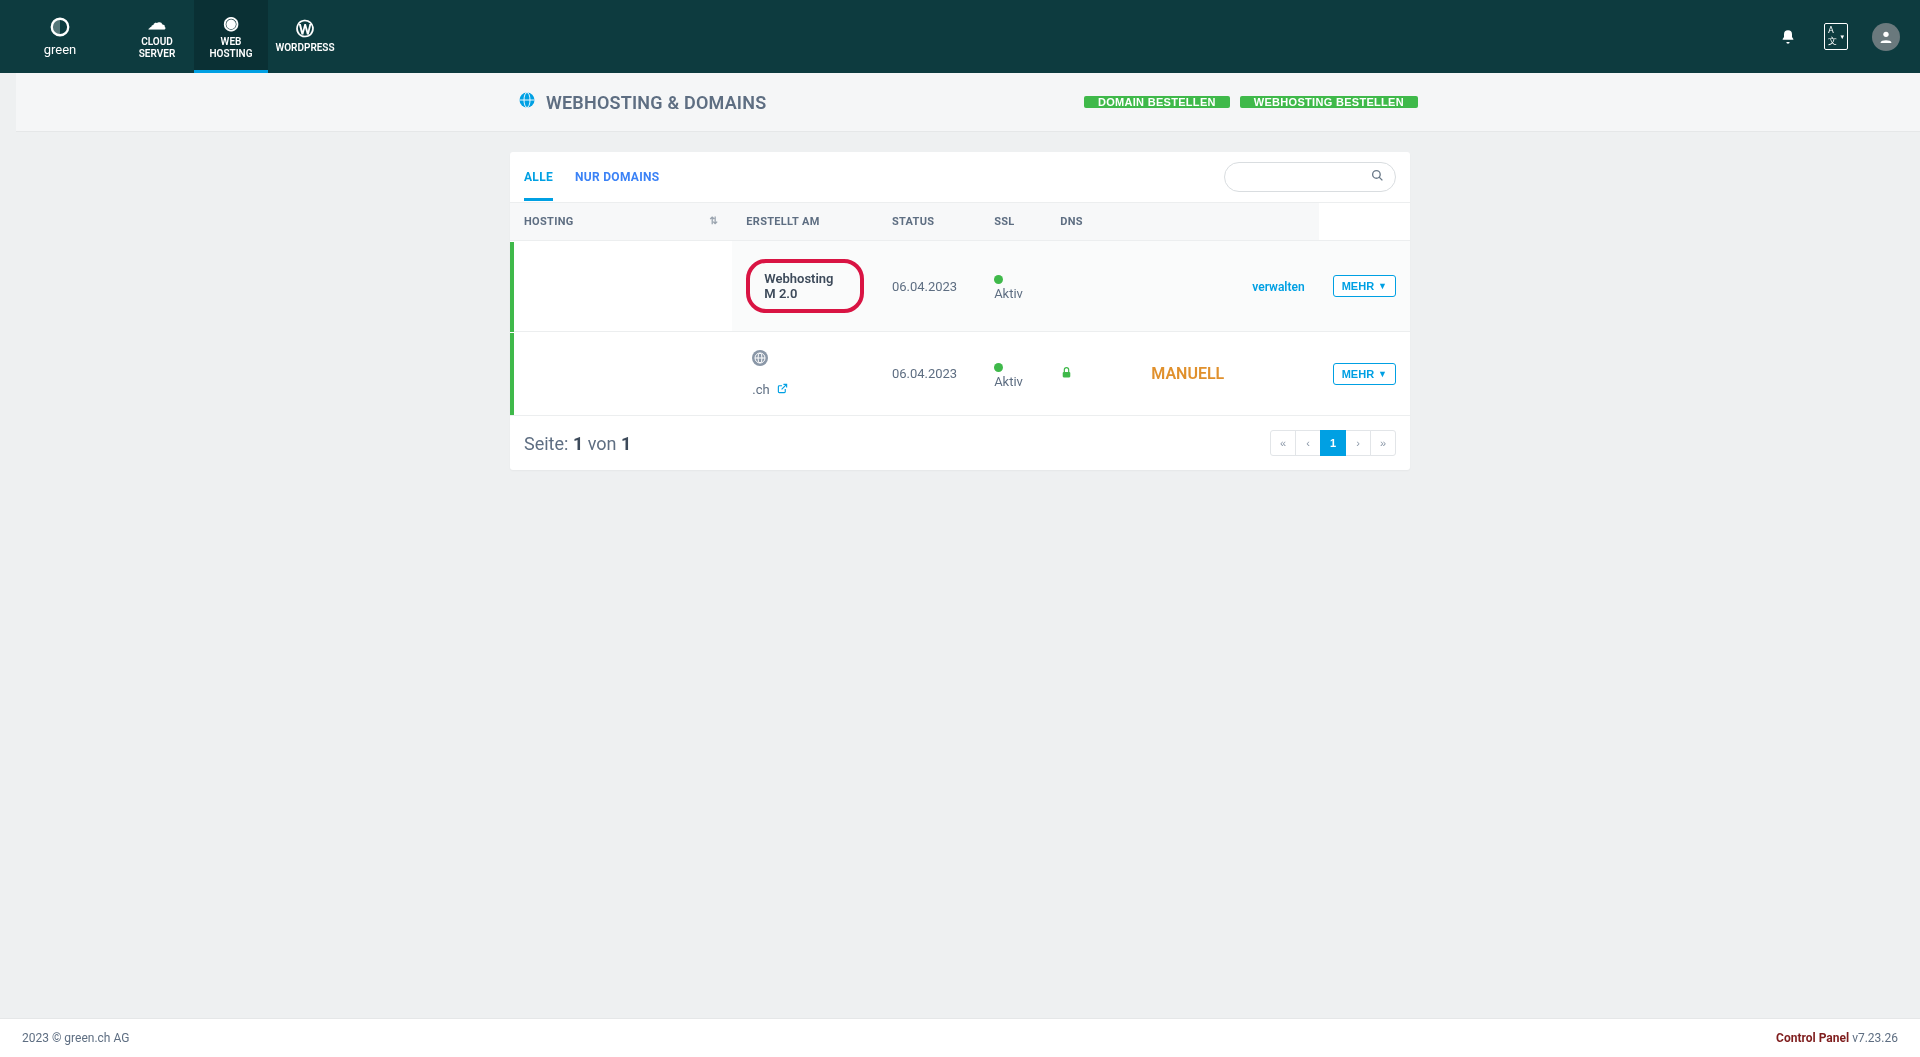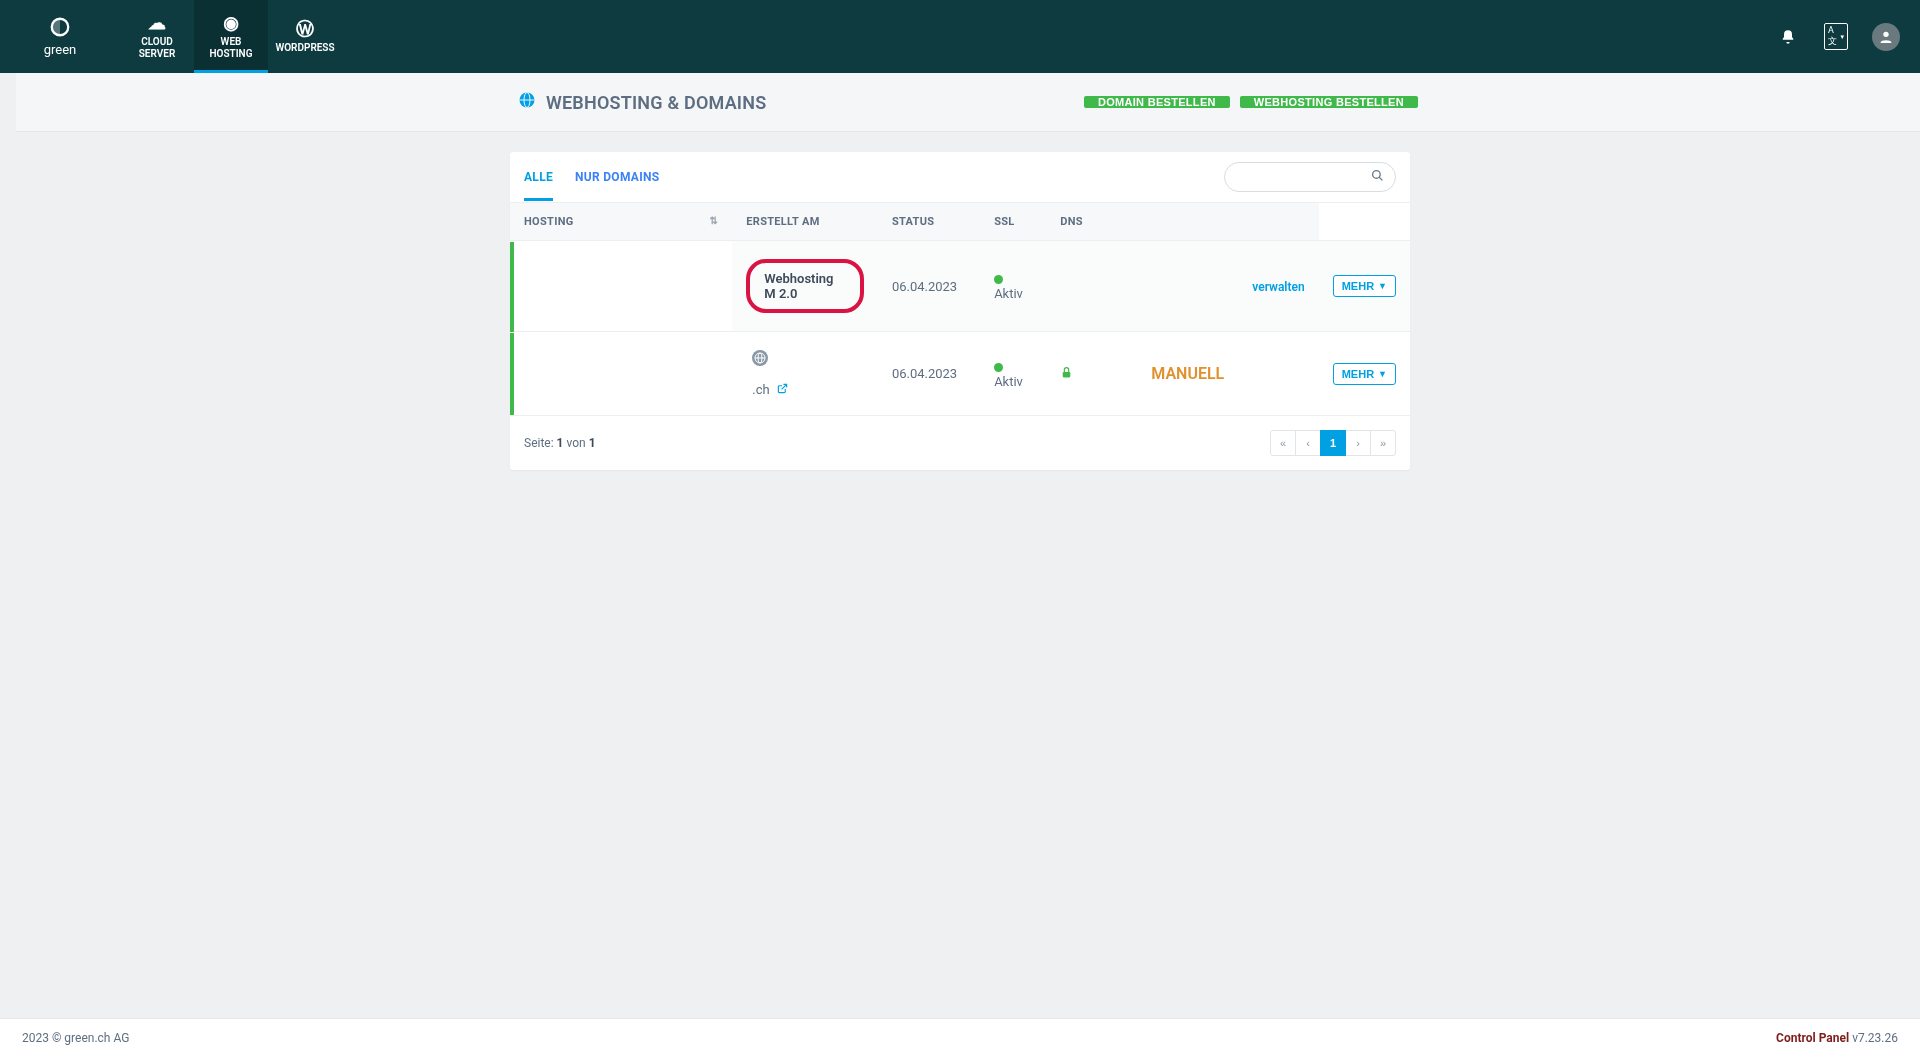--- a/index.html
+++ b/index.html
@@ -221,21 +221,21 @@
     }
     .ext-link-icon { color: #00a0e3; font-size: 12px; margin-left: 4px; }
     .lock-icon { color: #3fb94a; font-size: 14px; }
     
     .panel-footer {
       display: flex;
       align-items: center;
       padding: 14px 14px;
       border-top: 1px solid #eceeef;
     }
-    .page-info { font-size: 12px; text-align: center; }
+    .page-info { font-size: 18px; text-align: center; }
     .page-info .bold { font-weight: 700; color: #3d4a5a; }
     .pagination { margin-left: auto; display: flex; }
     .pg-btn {
       width: 26px; height: 26px;
       border: 1px solid #e2e5e8;
       background: #fff;
       display: flex; align-items: center; justify-content: center;
       font-size: 11px; color: #8a97a7;
       cursor: pointer;
       margin-left: -1px;

